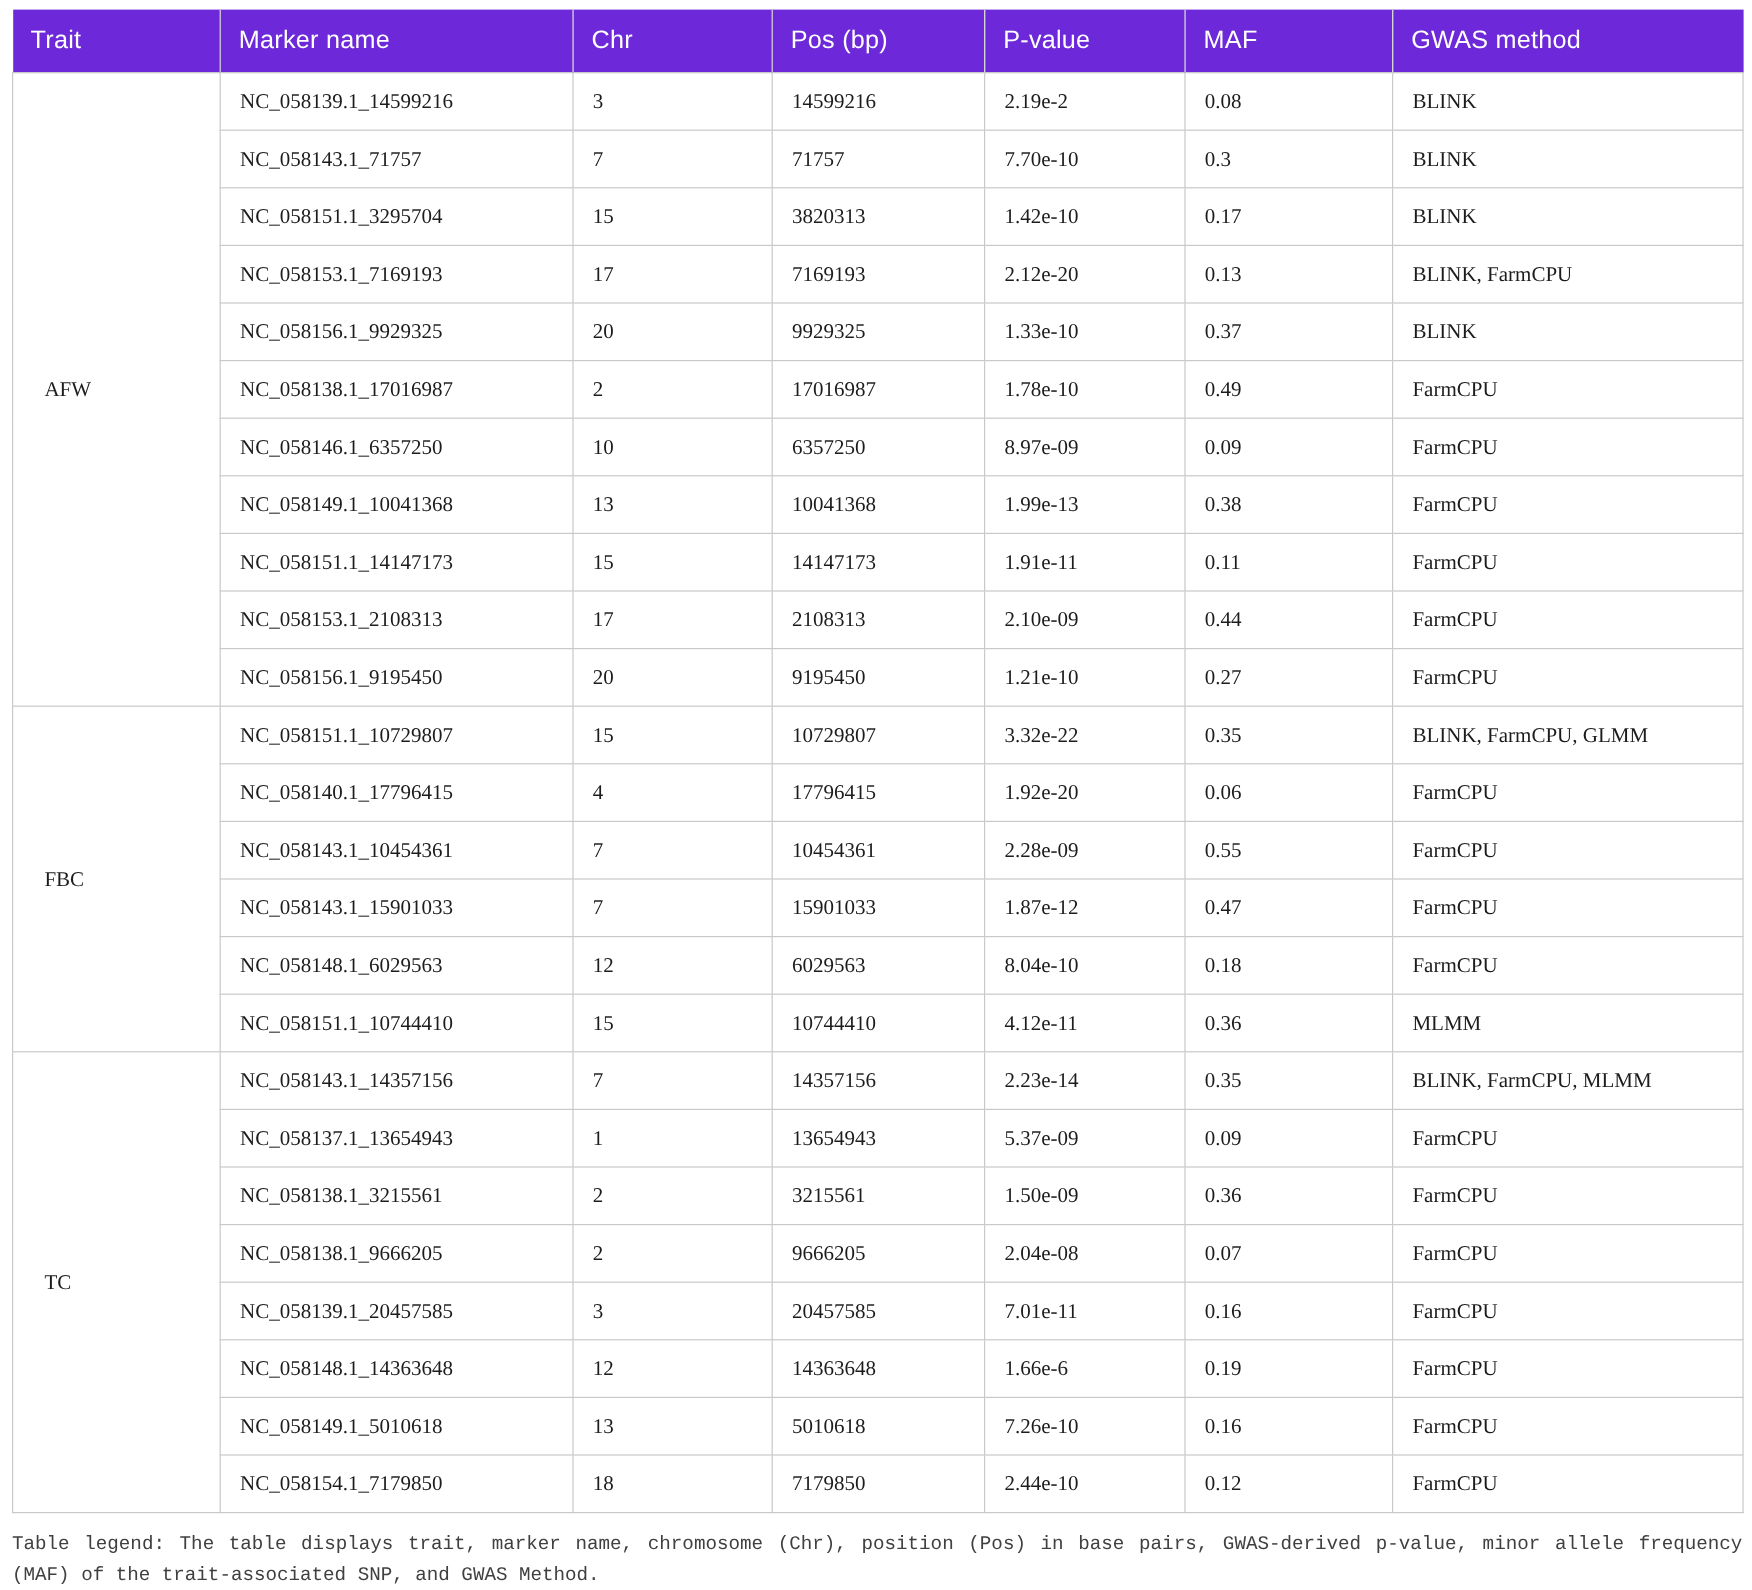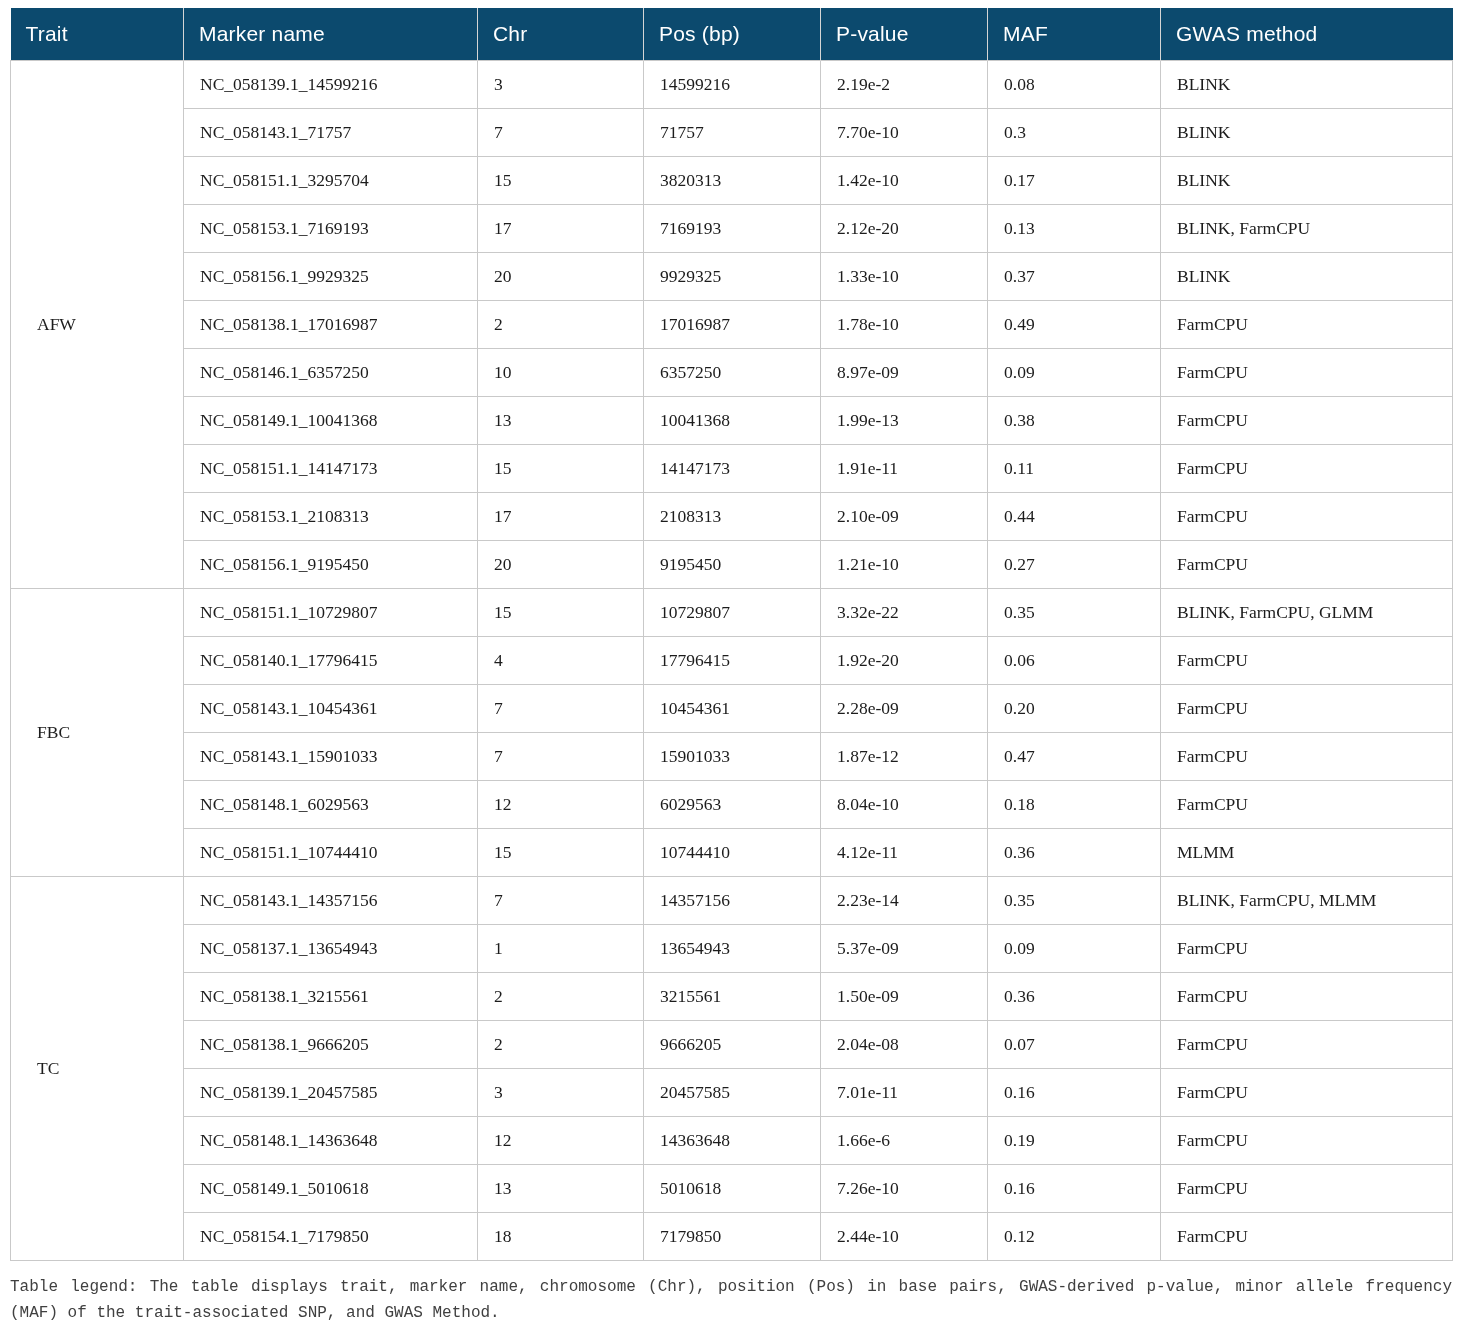--- a/index.html
+++ b/index.html
@@ -22,21 +22,21 @@
   }
   col.c-trait  { width: 173px; }
   col.c-marker { width: 294px; }
   col.c-chr    { width: 166px; }
   col.c-pos    { width: 177px; }
   col.c-pval   { width: 167px; }
   col.c-maf    { width: 173px; }
   col.c-method { width: 292px; }
 
   thead th {
-    background: #0c4a6e;
+    background: #6d28d9;
     color: #ffffff;
     font-family: "Liberation Sans", sans-serif;
     font-weight: 400;
     font-size: 21px;
     letter-spacing: 0.2px;
     text-align: left;
     height: 52px;
     padding: 0 6px 0 15px;
     border-left: 1px solid #d5d5d5;
     vertical-align: middle;
@@ -200,21 +200,21 @@
           <td>17796415</td>
           <td>1.92e-20</td>
           <td>0.06</td>
           <td>FarmCPU</td>
         </tr>
         <tr>
           <td>NC_058143.1_10454361</td>
           <td>7</td>
           <td>10454361</td>
           <td>2.28e-09</td>
-          <td>0.20</td>
+          <td>0.55</td>
           <td>FarmCPU</td>
         </tr>
         <tr>
           <td>NC_058143.1_15901033</td>
           <td>7</td>
           <td>15901033</td>
           <td>1.87e-12</td>
           <td>0.47</td>
           <td>FarmCPU</td>
         </tr>

